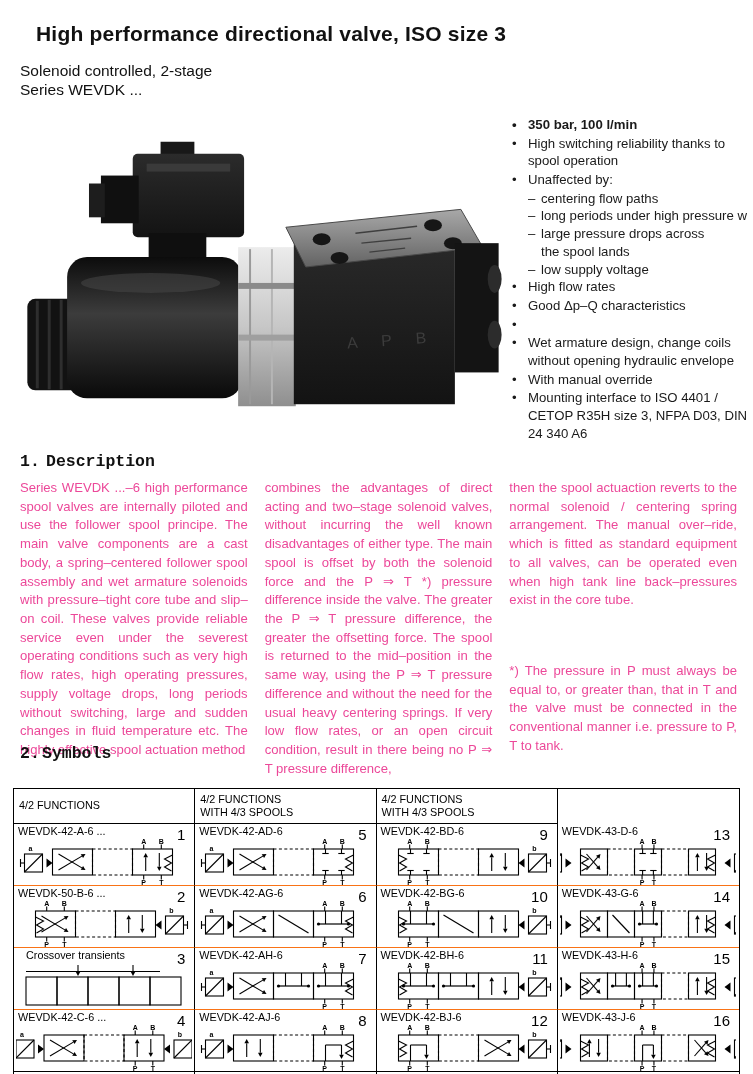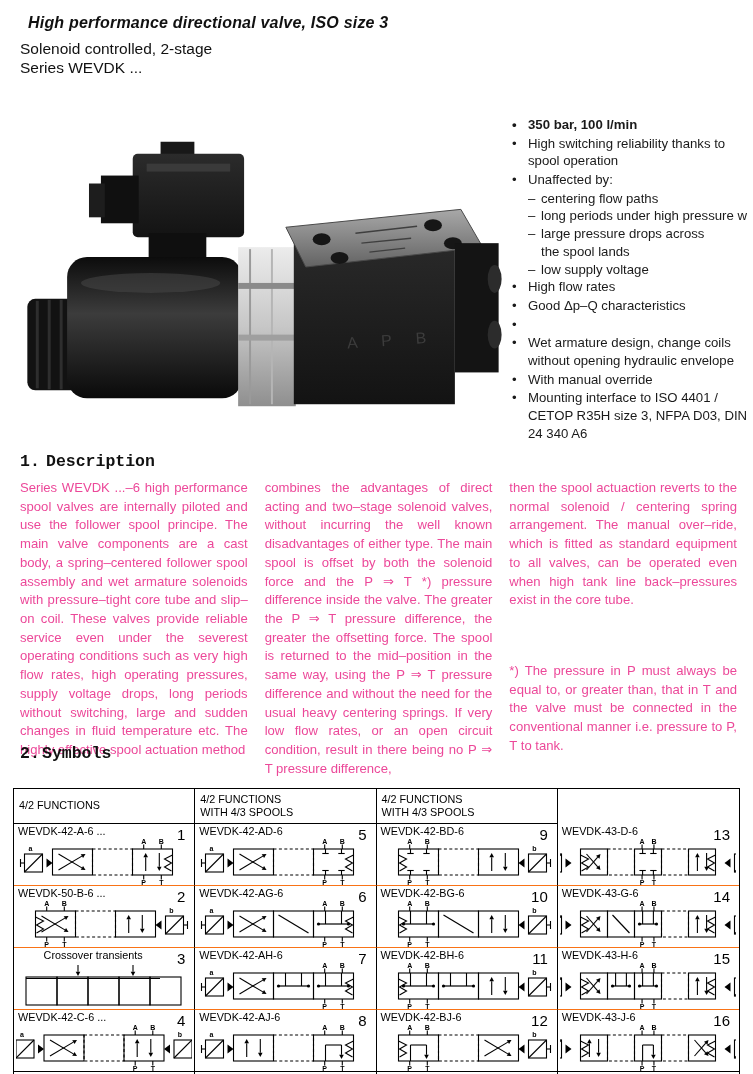--- a/index.html
+++ b/index.html
@@ -3,21 +3,21 @@
 <meta charset="utf-8">
 <style>
   html,body{margin:0;padding:0;}
   body{
     width:753px;height:1074px;position:relative;overflow:hidden;
     background:#ffffff;color:#111;
     font-family:"Liberation Sans","DejaVu Sans",sans-serif;
     -webkit-font-smoothing:antialiased;
   }
   .hdr{position:absolute;left:20px;top:6px;width:720px;}
-  .hdr h1{margin:8px;font-size:16px;font-weight:bold;letter-spacing:.2px;font-style:italic;}
+  .hdr h1{margin:16px;font-size:21px;font-weight:bold;letter-spacing:.2px;}
   .hdr .sub{font-size:15.5px;font-weight:normal;line-height:1.22;}
   .photo{position:absolute;left:10px;top:98px;width:500px;height:348px;}
   .features{position:absolute;left:512px;top:116px;width:245px;font-size:13.2px;line-height:1.34;color:#1a1a1a;}
   .f-item{display:flex;margin-bottom:1px;}
   .f-item .mk{width:16px;flex:0 0 16px;}
   .f-item.bold{font-weight:bold;}
   .f-sub{display:flex;white-space:nowrap;}
   .f-sub .mk{width:13px;flex:0 0 13px;margin-left:16px;}
   .f-sub.cont .mk{visibility:hidden;}
   .desc{position:absolute;left:20px;top:452px;width:717px;}
@@ -29,21 +29,21 @@
   .sym-h{position:absolute;left:20px;top:744px;}
   .sym-h .n{width:22px;}
   .tbl{position:absolute;left:13px;top:788px;width:725px;border:1.2px solid #000;}
   .trow{display:grid;grid-template-columns:1fr 1fr 1fr 1fr;}
   .th{height:30px;border-right:1px solid #000;border-bottom:1px solid #000;
       font-size:10.8px;line-height:1.25;padding:2px 5px;display:flex;flex-direction:column;justify-content:center;color:#000;}
   .trow > :nth-child(4){border-right:none;}
   .td{position:relative;height:61px;border-right:1px solid #000;border-bottom:1px solid #f97316;overflow:hidden;}
   .trow.last .td{border-bottom:none;}
   .td .lbl{position:absolute;left:4px;top:1px;font-size:10.8px;color:#000;}
-  .td .lbl.ul{left:12px;right:34px;text-align:center;border-bottom:1px solid #000;padding-bottom:17px;}
+  .td .lbl.ul{left:12px;right:34px;border-bottom:1px solid #000;padding-bottom:10px;}
   .td .num{position:absolute;right:9px;top:2px;font-size:15px;color:#000;}
   .td svg{position:absolute;left:50%;transform:translateX(-50%);bottom:0;}
   .stub{position:absolute;left:13px;top:1066px;width:725px;height:8px;
         border-left:1.2px solid #000;border-right:1.2px solid #000;
         display:grid;grid-template-columns:1fr 1fr 1fr 1fr;}
   .stub div{border-right:1px solid #000;}
   .stub div:last-child{border-right:none;}
 </style>
 </head>
 <body>

